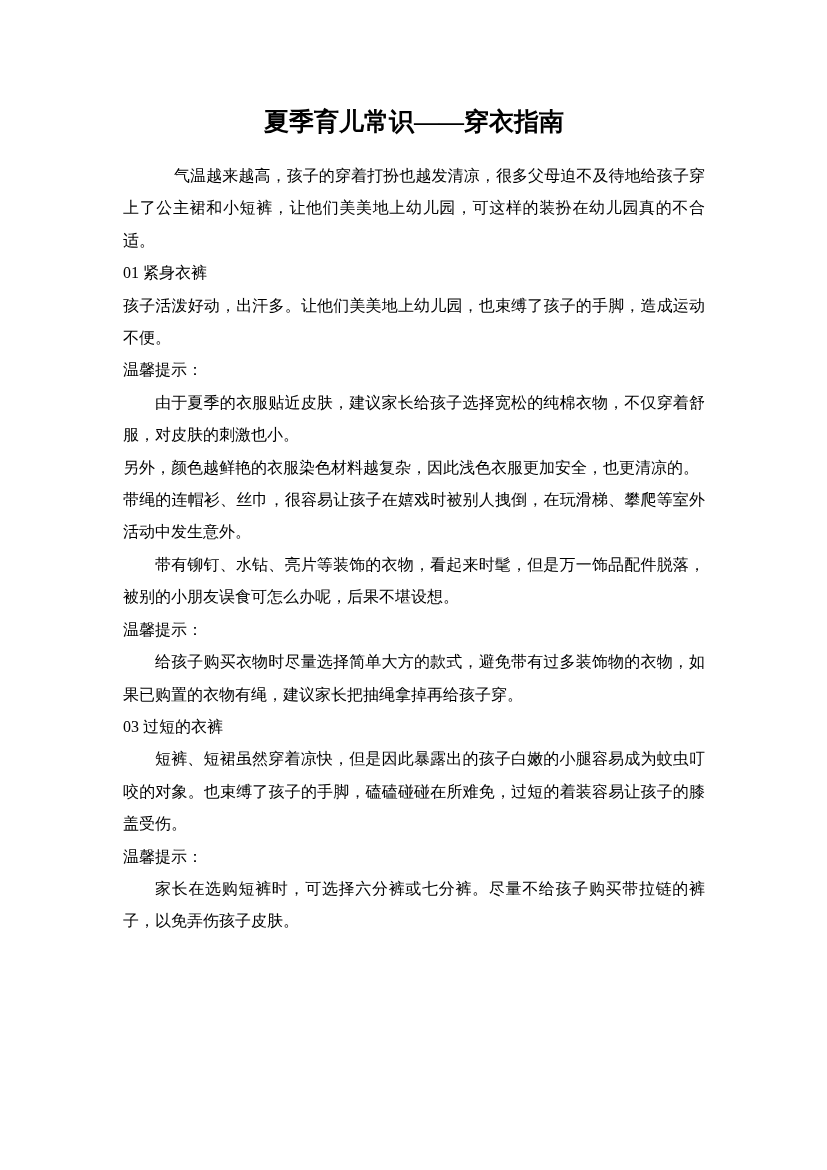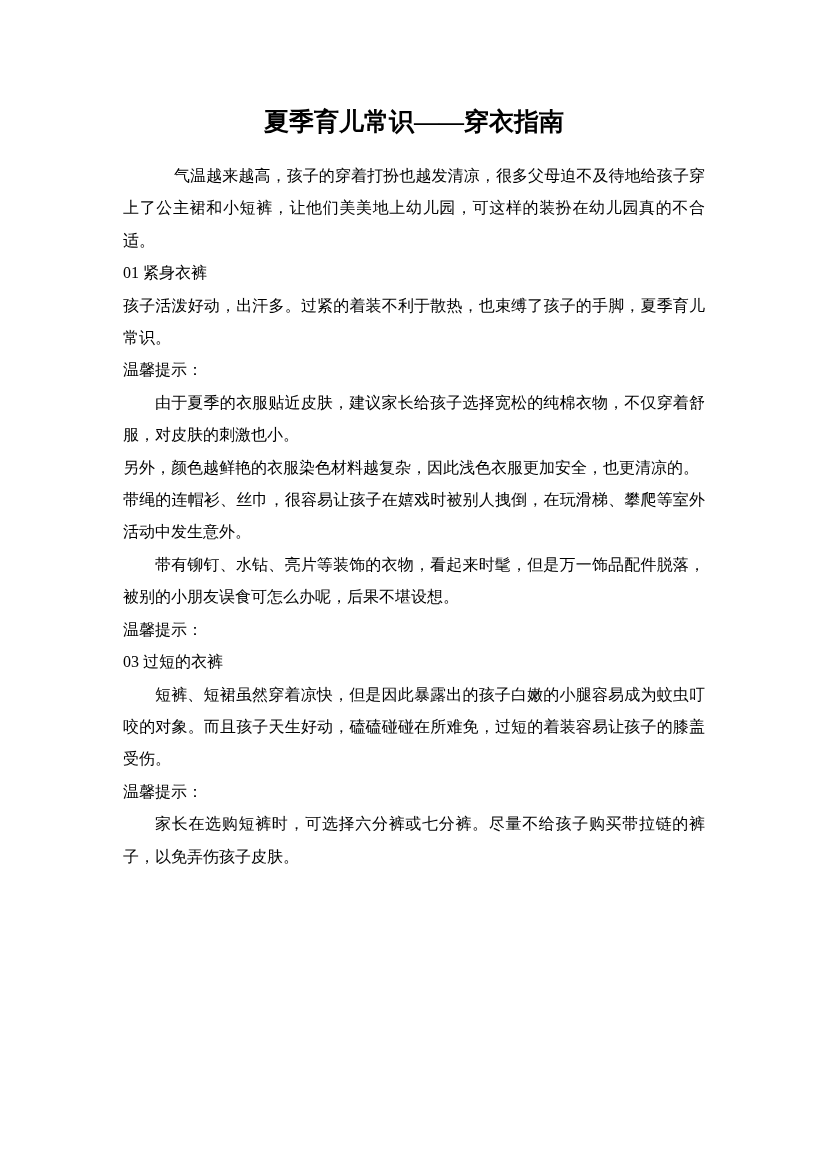--- a/index.html
+++ b/index.html
@@ -45,25 +45,26 @@
   .indent-wide   { text-indent: 51px; }
 </style>
 </head>
 <body>
 
 <div class="page">
   <h1 class="doc-title">夏季育儿常识——穿衣指南</h1>
   <div class="doc-body" id="doc-body">
       <p class="para indent-wide">气温越来越高，孩子的穿着打扮也越发清凉，很多父母迫不及待地给孩子穿上了公主裙和小短裤，让他们美美地上幼儿园，可这样的装扮在幼儿园真的不合适。</p>
       <p class="para indent-none">01 紧身衣裤</p>
-      <p class="para indent-none">孩子活泼好动，出汗多。过紧的着装不利于散热，也束缚了孩子的手脚，夏季育儿常识。</p>
+      <p class="para indent-none">孩子活泼好动，出汗多。让他们美美地上幼儿园，也束缚了孩子的手脚，造成运动不便。</p>
       <p class="para indent-none">温馨提示：</p>
       <p class="para indent-normal">由于夏季的衣服贴近皮肤，建议家长给孩子选择宽松的纯棉衣物，不仅穿着舒服，对皮肤的刺激也小。</p>
       <p class="para indent-none">另外，颜色越鲜艳的衣服染色材料越复杂，因此浅色衣服更加安全，也更清凉的。</p>
       <p class="para indent-none">带绳的连帽衫、丝巾，很容易让孩子在嬉戏时被别人拽倒，在玩滑梯、攀爬等室外活动中发生意外。</p>
       <p class="para indent-normal">带有铆钉、水钻、亮片等装饰的衣物，看起来时髦，但是万一饰品配件脱落，被别的小朋友误食可怎么办呢，后果不堪设想。</p>
       <p class="para indent-none">温馨提示：</p>
+      <p class="para indent-normal">给孩子购买衣物时尽量选择简单大方的款式，避免带有过多装饰物的衣物，如果已购置的衣物有绳，建议家长把抽绳拿掉再给孩子穿。</p>
       <p class="para indent-none">03 过短的衣裤</p>
-      <p class="para indent-normal">短裤、短裙虽然穿着凉快，但是因此暴露出的孩子白嫩的小腿容易成为蚊虫叮咬的对象。而且孩子天生好动，磕磕碰碰在所难免，过短的着装容易让孩子的膝盖受伤。</p>
+      <p class="para indent-normal">短裤、短裙虽然穿着凉快，但是因此暴露出的孩子白嫩的小腿容易成为蚊虫叮咬的对象。也束缚了孩子的手脚，磕磕碰碰在所难免，过短的着装容易让孩子的膝盖受伤。</p>
       <p class="para indent-none">温馨提示：</p>
       <p class="para indent-normal">家长在选购短裤时，可选择六分裤或七分裤。尽量不给孩子购买带拉链的裤子，以免弄伤孩子皮肤。</p>
     </div>
 </div>
 
 </body></html>

